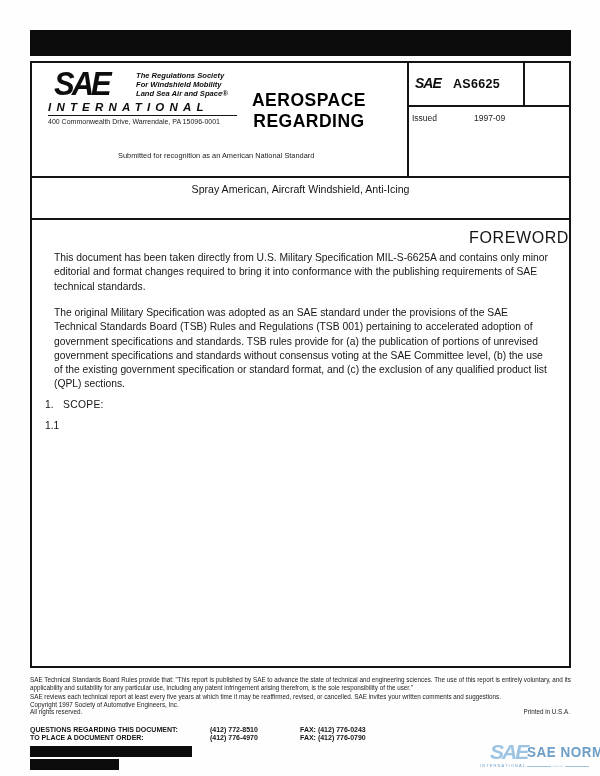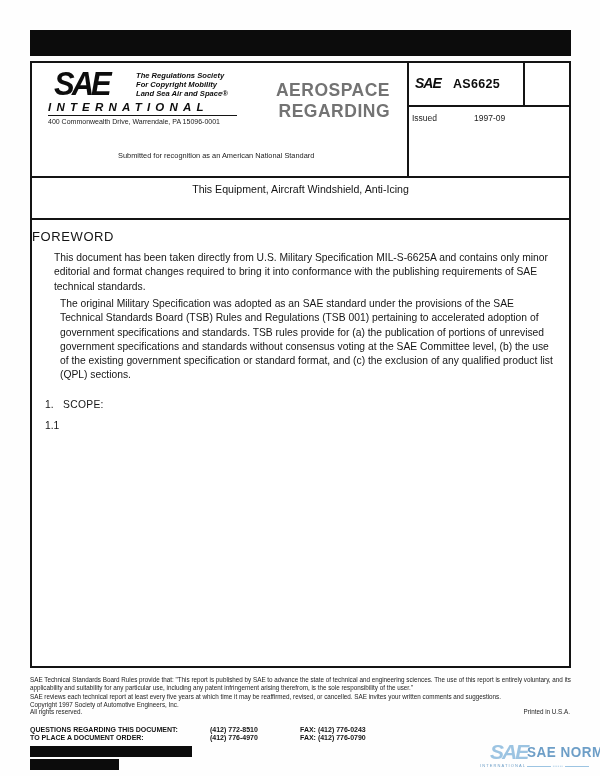--- a/index.html
+++ b/index.html
@@ -23,34 +23,34 @@
   .vdiv-corner{left:491px;height:44px;}
   .hdiv-right{position:absolute;left:375px;right:0;top:42px;height:2px;background:#141414;}
 
   
   .sae-big{left:22px;top:4px;font-size:31px;font-weight:900;font-style:italic;letter-spacing:-3px;transform:scaleY(1.05);color:#0d0d0d;}
   .tagline{left:104px;top:9px;font-size:7.6px;font-weight:bold;font-style:italic;line-height:8.8px;color:#0d0d0d;white-space:nowrap;}
   .intl{left:16px;top:38px;font-size:11.5px;font-weight:bold;font-style:italic;letter-spacing:5.2px;color:#0d0d0d;white-space:nowrap;}
   .intl-rule{left:16px;top:51.5px;width:189px;height:1.6px;background:#141414;position:absolute;}
   .address{left:16px;top:55px;font-size:7px;color:#222;white-space:nowrap;}
 
-  .doc-type{left:196px;top:17px;width:162px;text-align:right;font-size:17.5px;font-weight:bold;letter-spacing:.5px;line-height:20.5px;color:#737373;}
+  .doc-type{left:196px;top:27px;width:162px;text-align:center;font-size:17.5px;font-weight:bold;letter-spacing:.5px;line-height:20.5px;color:#000000;}
   .submitted{left:86px;top:88px;width:336px;font-size:7.4px;color:#222;}
 
   .idbox-sae{left:383px;top:12px;font-size:14px;font-weight:900;font-style:italic;letter-spacing:-1px;color:#0d0d0d;}
   .idbox-num{left:421px;top:14px;font-size:12.5px;font-weight:bold;letter-spacing:.3px;color:#0d0d0d;}
   .issued-label{left:380px;top:50px;font-size:8.5px;color:#222;}
   .issued-date{left:442px;top:50px;font-size:8.5px;color:#222;}
 
   .doc-title{top:120px;left:0;right:0;text-align:center;font-size:10.6px;color:#141414;}
-  .foreword-h{top:166px;left:0;right:0;text-align:left;font-size:13px;letter-spacing:.6px;color:#141414;}
+  .foreword-h{top:166px;left:0;right:0;text-align:right;font-size:16px;letter-spacing:.6px;color:#141414;}
 
   .para{left:22px;width:496px;font-size:10.3px;line-height:14.3px;color:#161616;text-align:left;}
   .p1{top:188px;}
-  .p2{top:234px;margin-left:6px;}
+  .p2{top:243px;}
 
   .scope-num{left:13px;top:336px;font-size:10.3px;color:#161616;}
   .scope-head{left:31px;top:336px;font-size:10.3px;letter-spacing:.3px;color:#161616;}
   .item-num{left:13px;top:357px;font-size:10.3px;color:#161616;}
   .item-text{left:40px;top:357px;width:480px;font-size:10.3px;line-height:14.3px;color:#161616;}
 
   
   .legal{left:30px;width:541px;font-size:6.3px;line-height:7.5px;color:#222;}
   .legal1{top:676px;}
   .legal2{top:693px;}
@@ -81,39 +81,39 @@
 
     <div class="rule-h hdr-rule"></div>
     <div class="rule-h title-rule"></div>
     <div class="rule-v vdiv-main"></div>
     <div class="rule-v vdiv-corner"></div>
     <div class="hdiv-right"></div>
 
     <div class="abs sae-big">SAE</div>
     <div class="abs tagline">
       <div>The Regulations Society</div>
-      <div>For Copyright Mobility</div>
+      <div>For Windshield Mobility</div>
       <div>Land Sea Air and Space®</div>
     </div>
     <div class="abs intl">INTERNATIONAL</div>
     <div class="intl-rule"></div>
     <div class="abs address">400 Commonwealth Drive, Warrendale, PA 15096-0001</div>
 
     <div class="abs doc-type">
       <div>AEROSPACE</div>
       <div>REGARDING</div>
     </div>
     <div class="abs submitted">Submitted for recognition as an American National Standard</div>
 
     <div class="abs idbox-sae">SAE</div>
     <div class="abs idbox-num">AS6625</div>
     <div class="abs issued-label">Issued</div>
     <div class="abs issued-date">1997-09</div>
 
-    <div class="abs doc-title">This Equipment, Aircraft Windshield, Anti-Icing</div>
+    <div class="abs doc-title">Spray American, Aircraft Windshield, Anti-Icing</div>
 
     <div class="abs foreword-h">FOREWORD</div>
     <div class="abs para p1">This document has been taken directly from U.S. Military Specification MIL-S-6625A and contains only minor editorial and format changes required to bring it into conformance with the publishing requirements of SAE technical standards.</div>
     <div class="abs para p2">The original Military Specification was adopted as an SAE standard under the provisions of the SAE Technical Standards Board (TSB) Rules and Regulations (TSB 001) pertaining to accelerated adoption of government specifications and standards.  TSB rules provide for (a) the publication of portions of unrevised government specifications and standards without consensus voting at the SAE Committee level, (b) the use of the existing government specification or standard format, and (c) the exclusion of any qualified product list (QPL) sections.</div>
 
     <div class="abs scope-num">1.</div>
     <div class="abs scope-head">SCOPE:</div>
     <div class="abs item-num">1.1</div>
   </div>
 

